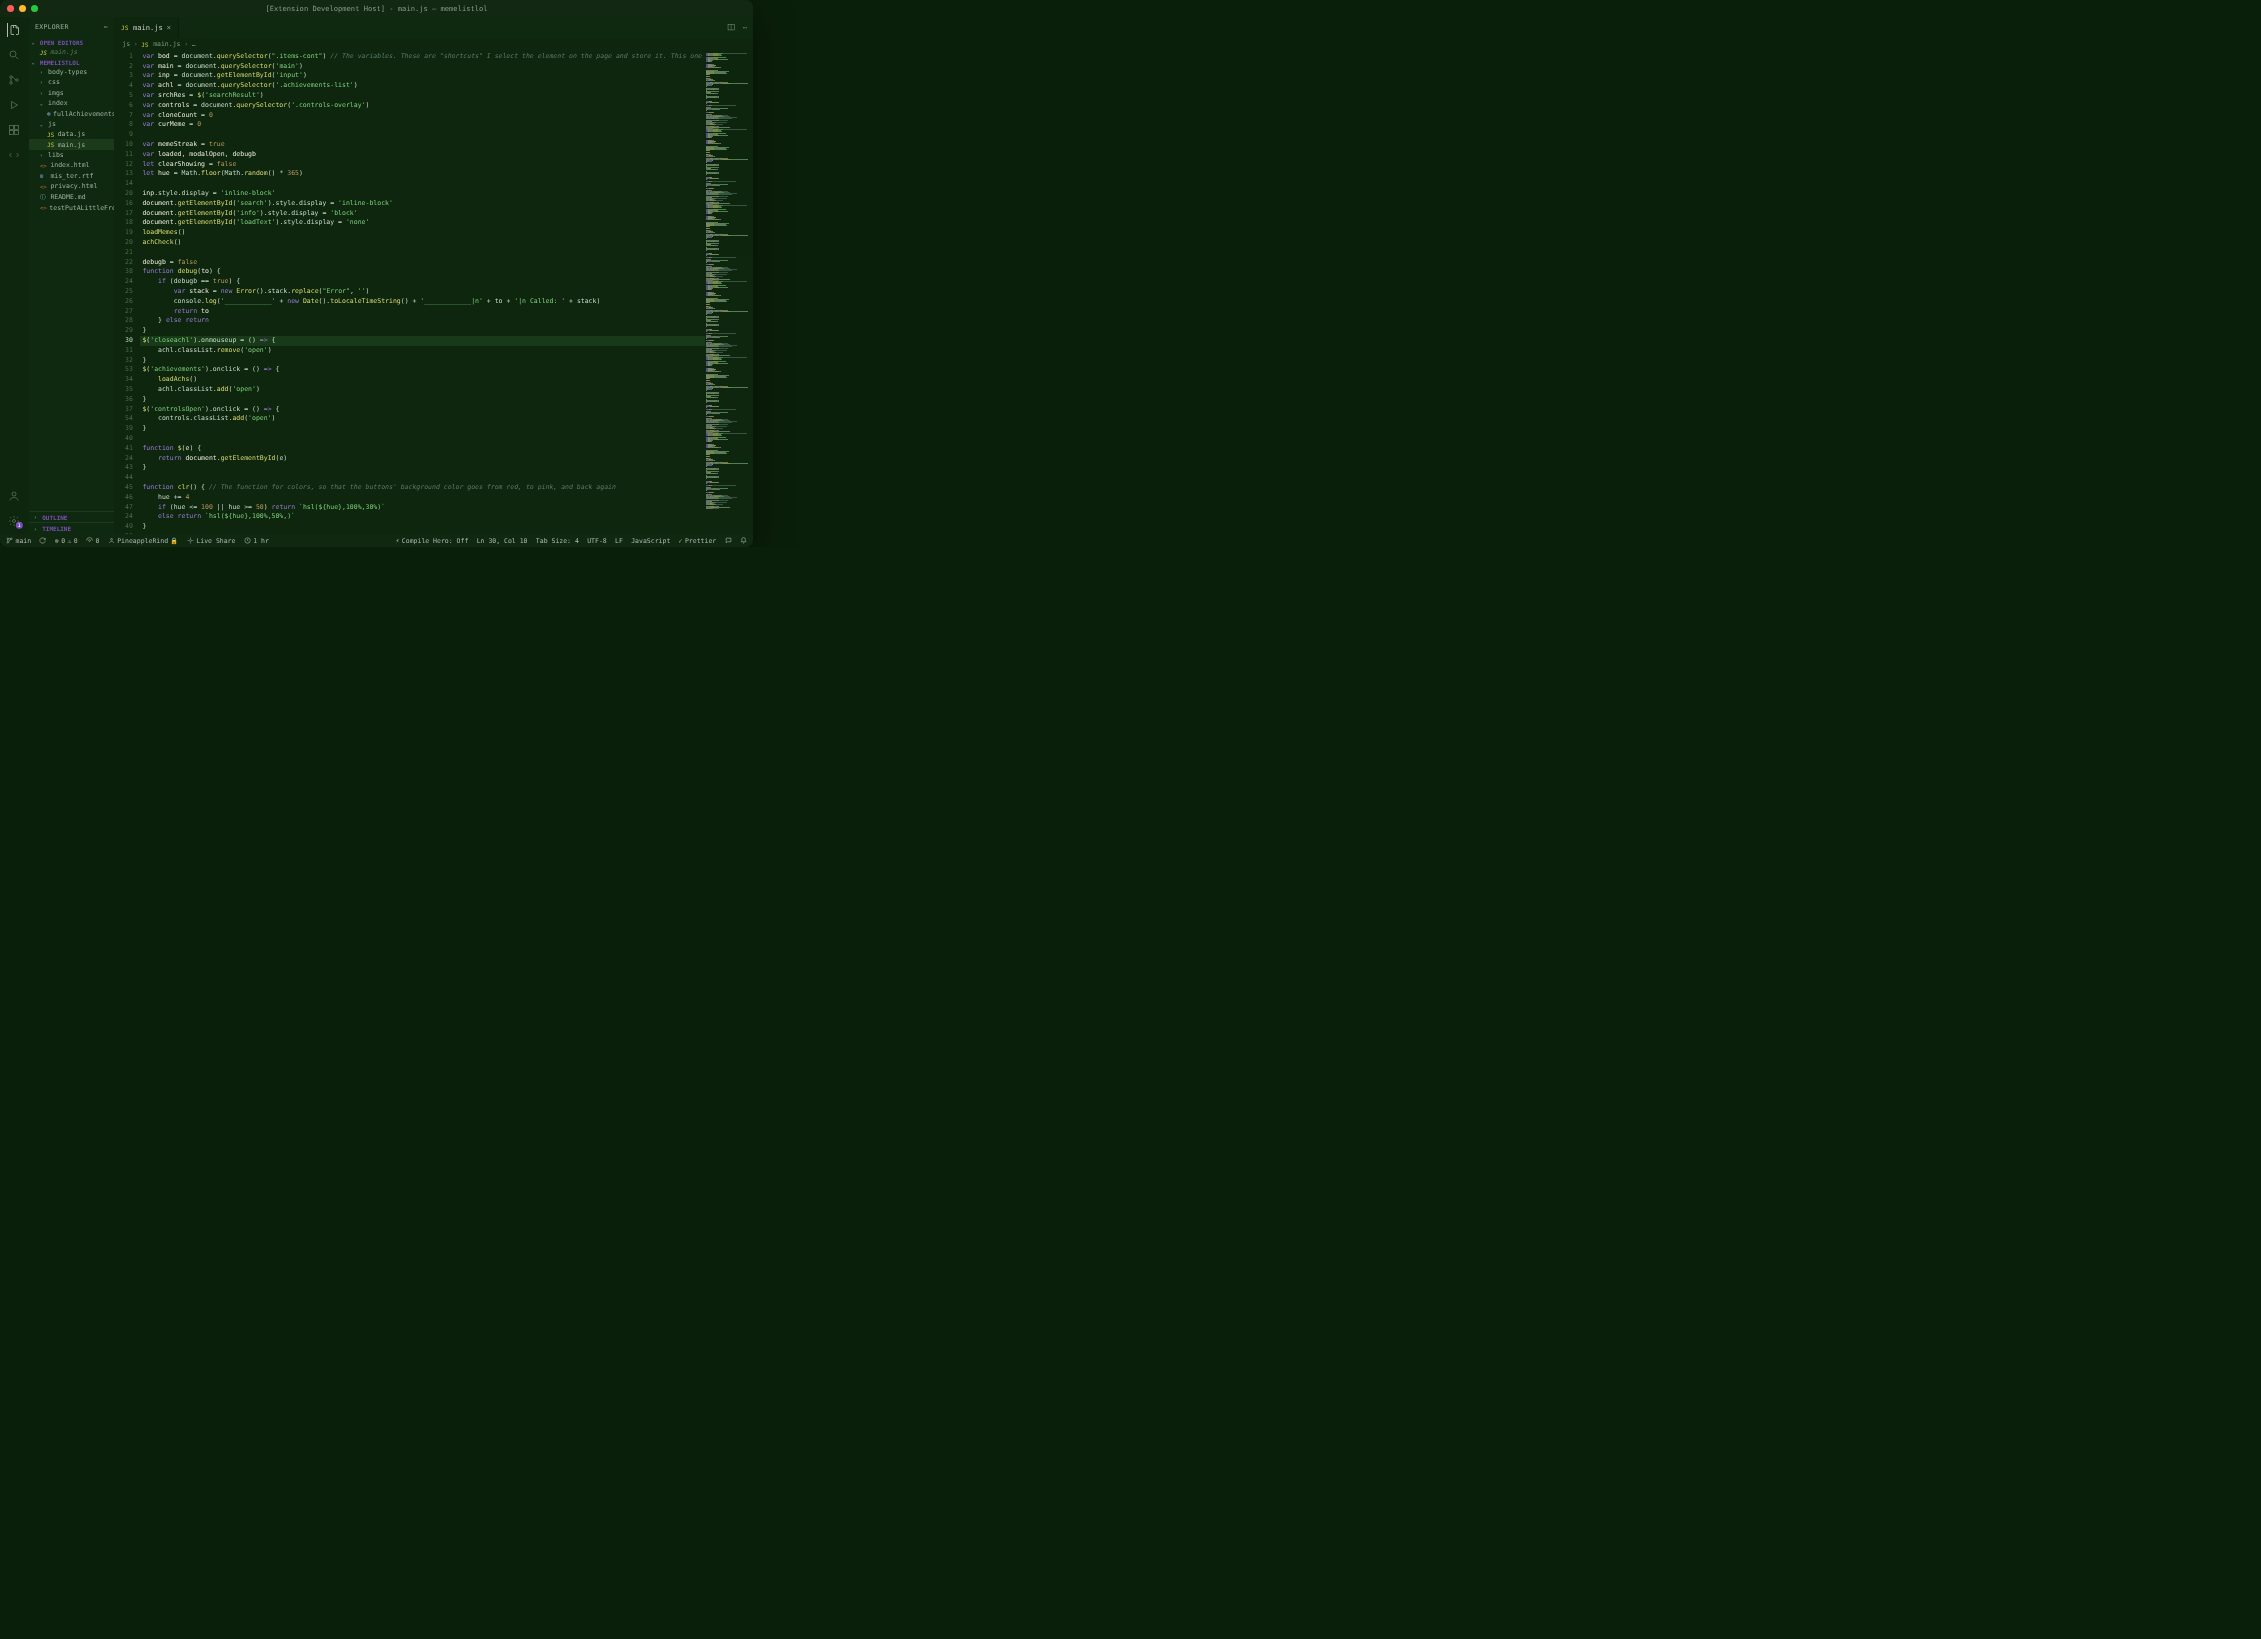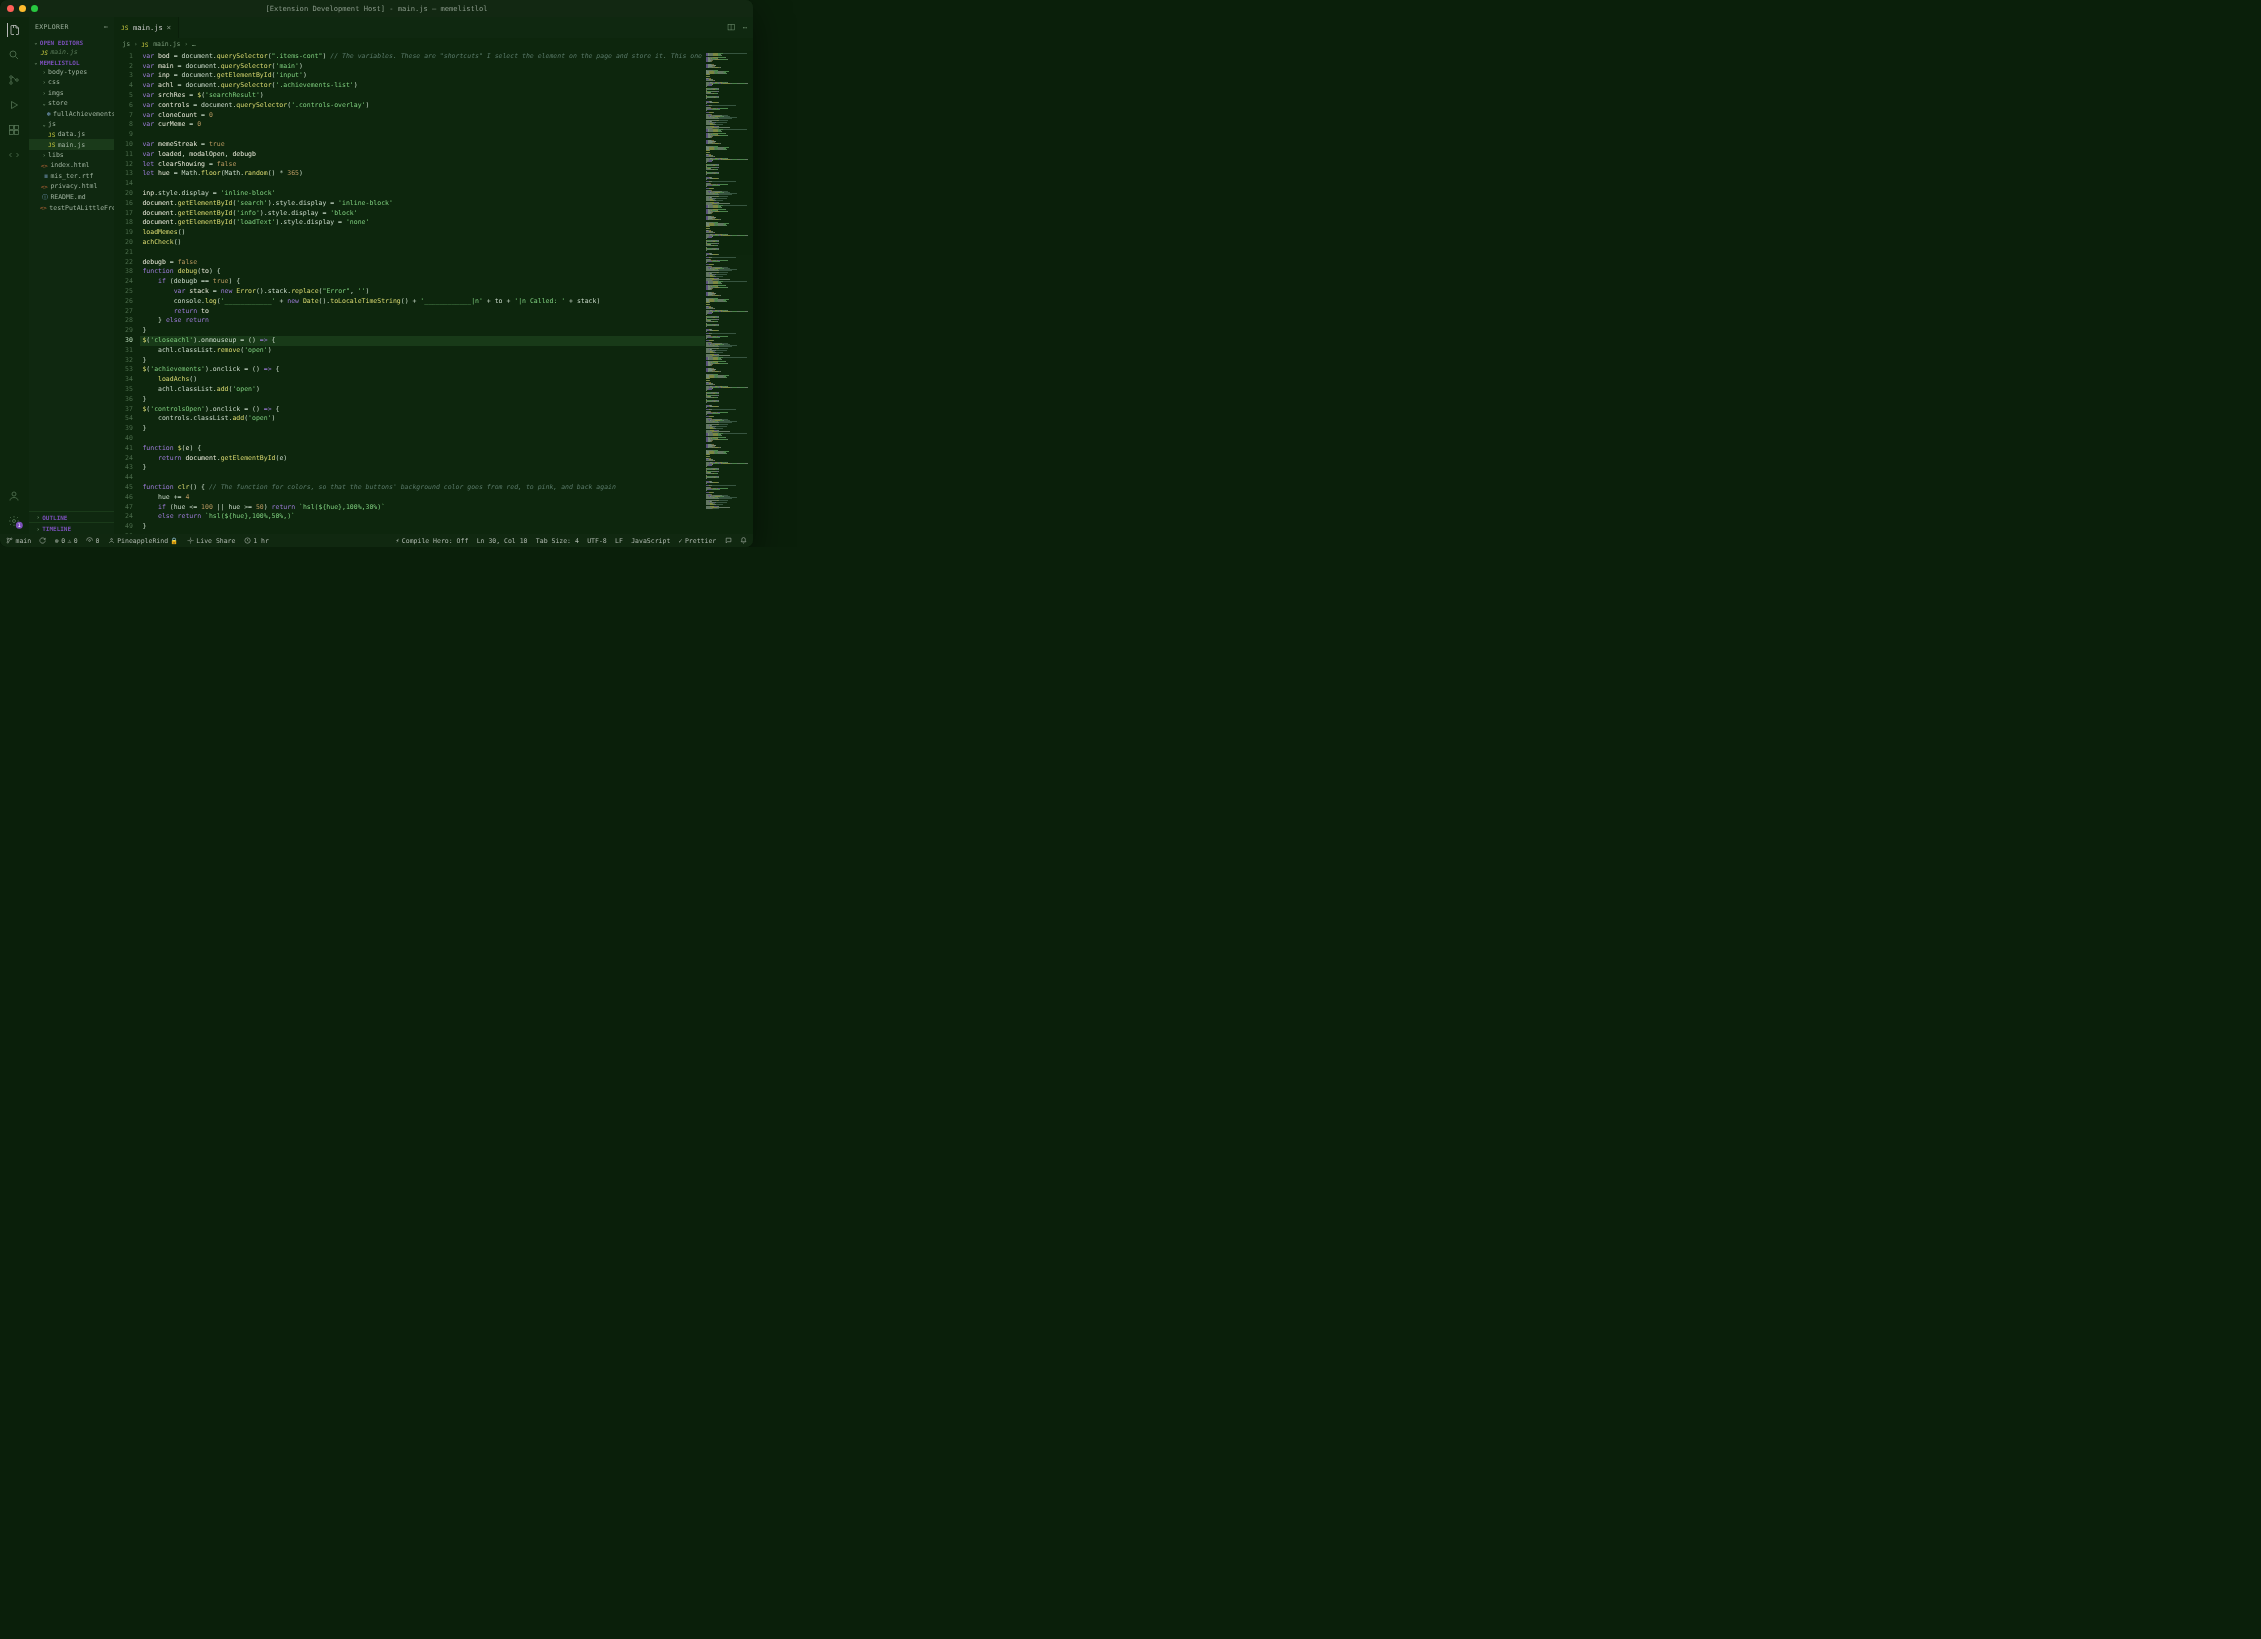--- a/index.html
+++ b/index.html
@@ -62,21 +62,20 @@
 }
 .activity-icon.active { color: #d0d0d0; border-left: 1.2px solid #b8b8b8; margin-left: -1.2px; padding-left: 1.2px; }
 .activity-bottom { margin-top: auto; margin-bottom: 6px; display: flex; flex-direction: column; gap: 10.7px; align-items: center; }
 .sidebar {
   width: 85px;
   background: #0f2810;
   display: flex;
   flex-direction: column;
   font-size: 6.5px;
   color: #9db09d;
-  text-align: right;
 }
 .sidebar-header {
   height: 21px;
   display: flex;
   align-items: center;
   justify-content: space-between;
   padding: 0 6px;
   color: #9db09d;
   font-size: 6.5px;
   letter-spacing: 0.3px;
@@ -319,21 +318,21 @@
           <div class="tree-item depth1">
             <span class="chev">›</span>
             <span>css</span>
           </div>
           <div class="tree-item depth1">
             <span class="chev">›</span>
             <span>imgs</span>
           </div>
           <div class="tree-item depth1">
             <span class="chev">⌄</span>
-            <span>store</span>
+            <span>index</span>
           </div>
           <div class="tree-item depth2">
             <span class="file-icon" style="color: rgb(122, 160, 200);">❄</span>
             <span>fullAchievementsLi…</span>
           </div>
           <div class="tree-item depth1">
             <span class="chev">⌄</span>
             <span>js</span>
           </div>
           <div class="tree-item depth2">

